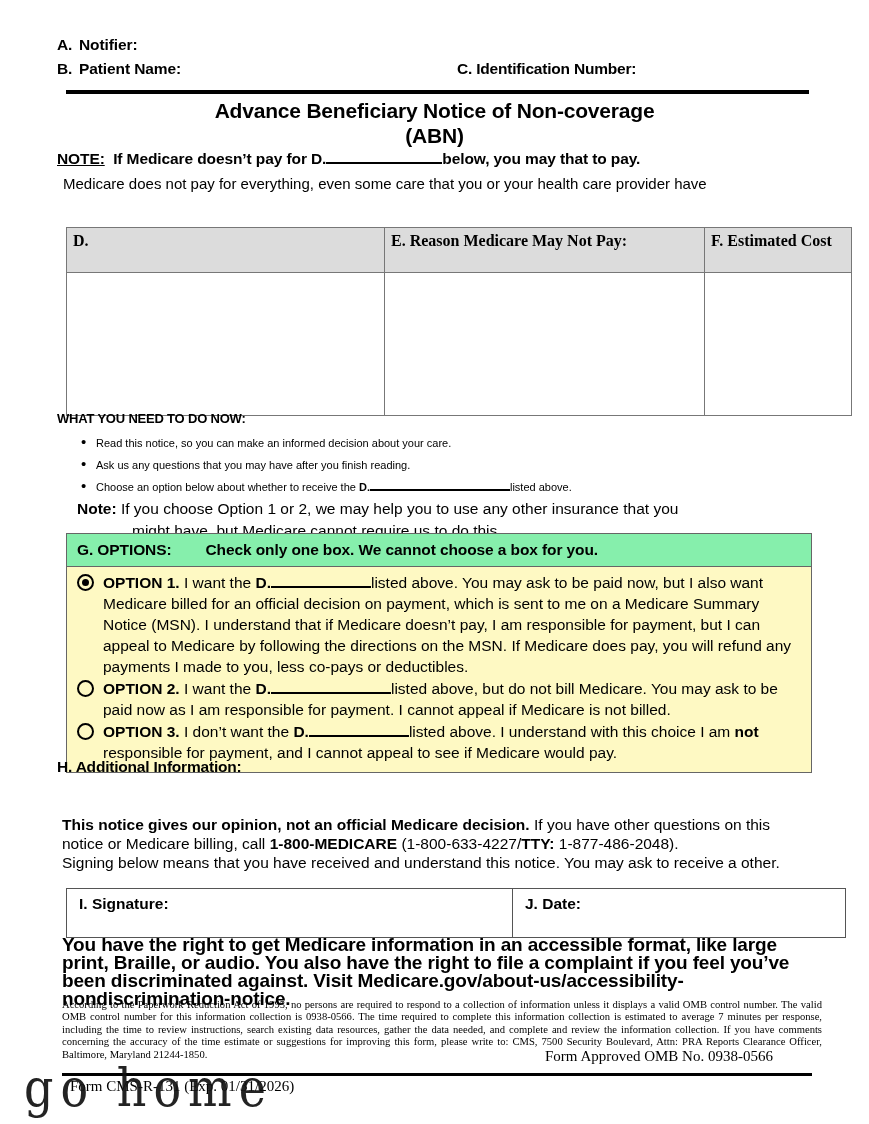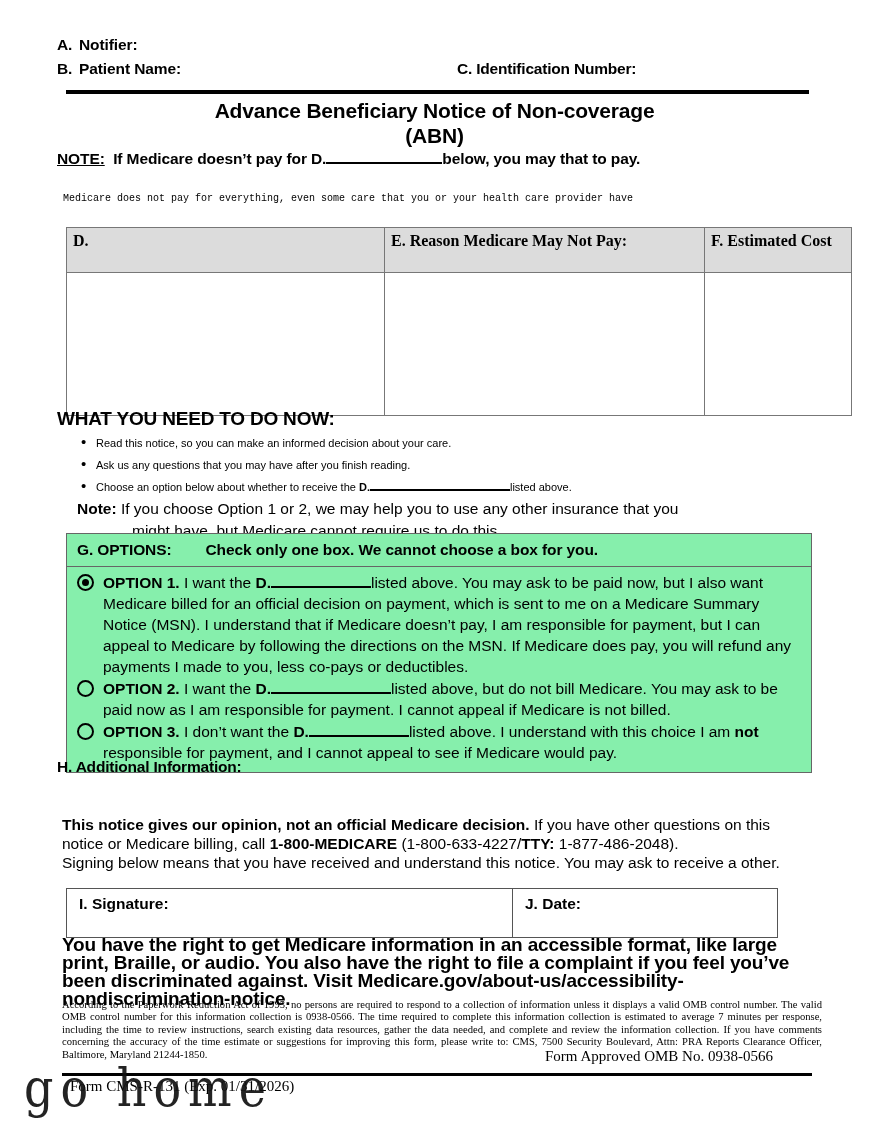--- a/index.html
+++ b/index.html
@@ -93,25 +93,24 @@
     letter-spacing: -0.1px;
   }
   .u { text-decoration: underline; }
   .b { font-weight: bold; }
   .blank {
     display: inline-block;
     border-bottom: 2px solid #000;
     vertical-align: baseline;
   }
   .note-body {
-    margin-top: 19px;
+    margin-top: 4px;
     padding-left: 6px;
-    font-size: 10px;
+    font-size: 15px;
     line-height: 21px;
-    font-family: Liberation Mono, monospace;
   }
 
   
   .def-table {
     position: absolute;
     left: 66px;
     top: 227px;
     width: 746px;
     border-collapse: collapse;
     table-layout: fixed;
@@ -138,21 +137,21 @@
 
   
   .todo {
     position: absolute;
     left: 57px;
     top: 408px;
     width: 765px;
   }
   .todo-head {
     font-weight: bold;
-    font-size: 19px;
+    font-size: 13px;
     line-height: 22px;
     letter-spacing: -0.2px;
   }
   .bullets {
     margin: 2px 0 0 0;
     padding: 0;
     list-style: none;
   }
   .bullets li {
     position: relative;
@@ -192,21 +191,21 @@
     border-bottom: 1px solid #666;
     font-weight: bold;
     font-size: 15.5px;
     line-height: 20px;
     padding: 6px 0 6px 10px;
     letter-spacing: -0.1px;
   }
   .options-head .gap { display: inline-block; width: 34px; }
   .options-body {
     padding: 5px 8px 8px 8px;
-    background: #86efac;
+    background: #fef9c3;
   }
   .opt {
     position: relative;
     font-size: 15.5px;
     line-height: 21px;
     padding-left: 28px;
     margin-bottom: 1px;
   }
   .radio {
     position: absolute;
@@ -248,21 +247,21 @@
     width: 760px;
     font-size: 15.5px;
     line-height: 19px;
   }
 
   
   .sig-table {
     position: absolute;
     left: 66px;
     top: 888px;
-    width: 712px;
+    width: 780px;
     border-collapse: collapse;
     table-layout: fixed;
   }
   .sig-table td {
     border: 1px solid #555;
     vertical-align: top;
     font-weight: bold;
     font-size: 15.5px;
     padding: 6px 0 0 12px;
     height: 42px;

